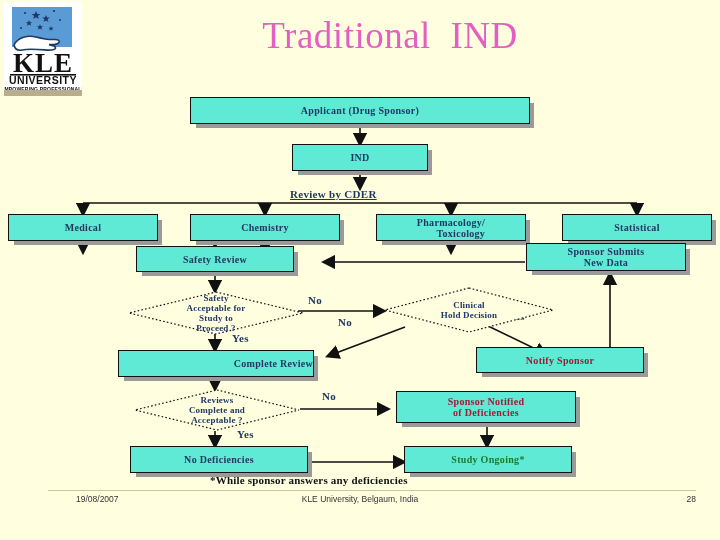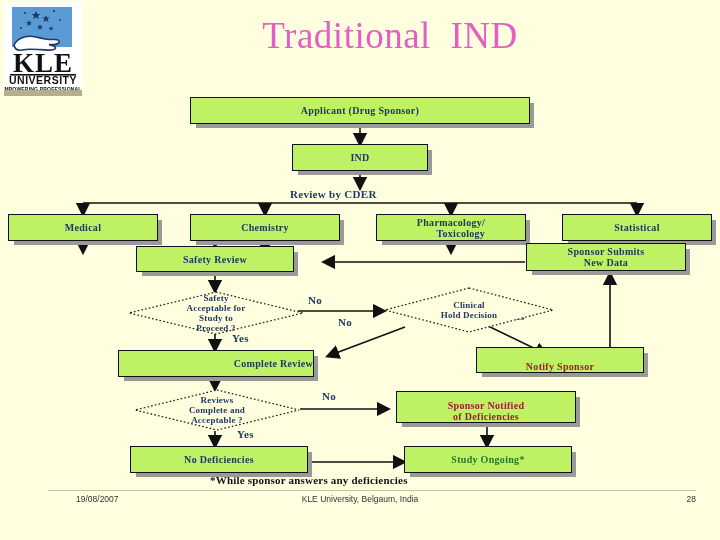--- a/index.html
+++ b/index.html
@@ -50,35 +50,35 @@
   #chart {
     position: absolute;
     left: 0; top: 84px;
     width: 720px; height: 404px;
   }
   #chart svg { position: absolute; left: 0; top: 0; }
 
   
   .box {
     position: absolute;
-    background: #bef264;
+    background: #5eead4;
     border: 1px solid #111111;
     box-shadow: 5px 5px 0 -1px #9A9A9A;
     display: flex;
     align-items: center;
     justify-content: center;
     text-align: center;
     font-family: "Liberation Serif", serif;
     font-weight: bold;
     font-size: 10px;
     line-height: 11px;
     color: #1F3864;
     letter-spacing: 0.3px;
   }
-  .box.red   { color: #A01B36; align-items: flex-end; }
+  .box.red   { color: #A01B36; }
   .box.green { color: #1F7A2E; }
 
   
   .diamond {
     position: absolute;
     display: flex;
     align-items: center;
     justify-content: center;
   }
   .diamond .dlabel {
@@ -243,21 +243,21 @@
     </svg>
 
     <div class="box" style="left:190px; top:13px; width:340px; height:27px;">
       <span>Applicant (Drug Sponsor)</span>
     </div>
 
     <div class="box" style="left:292px; top:60px; width:136px; height:27px;">
       <span>IND</span>
     </div>
 
-    <div class="blabel" style="left:290px; top:104px;">Review by CDER</div>
+    <div class="blabel" style="left:290px; top:104px;text-decoration:underline;">Review by CDER</div>
 
     <div class="box" style="left:190px; top:130px; width:150px; height:27px;">
       <span>Chemistry</span>
     </div>
 
     <div class="box" style="left:8px; top:130px; width:150px; height:27px;">
       <span>Medical</span>
     </div>
 
     <div class="box" style="left:376px; top:130px; width:150px; height:27px; white-space:pre-line;text-align:right;">

